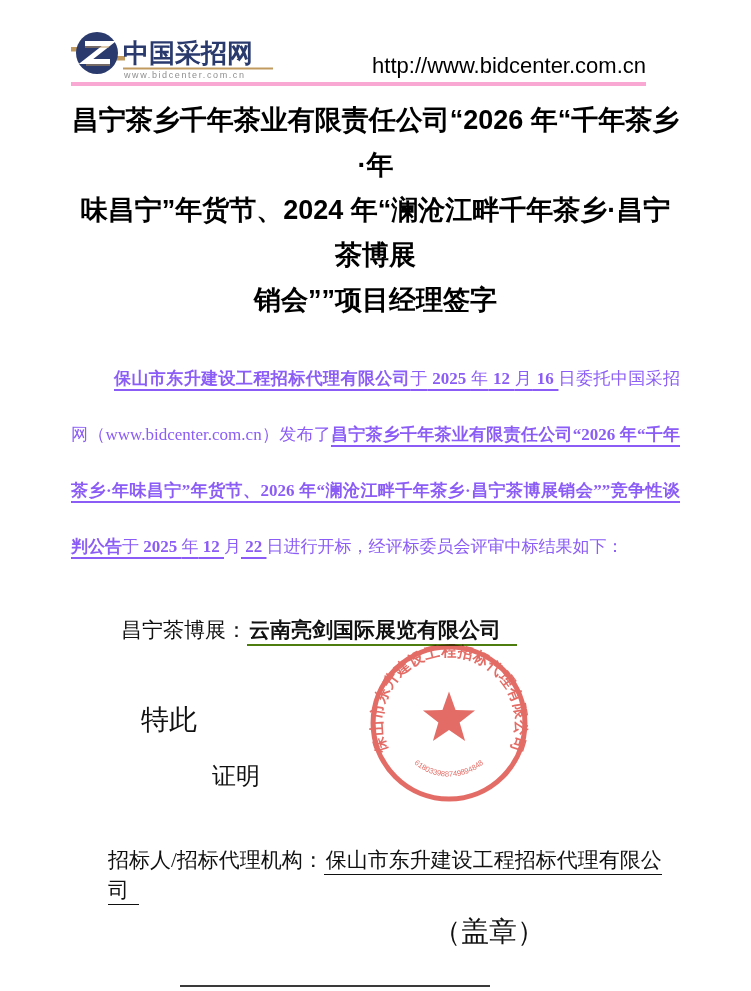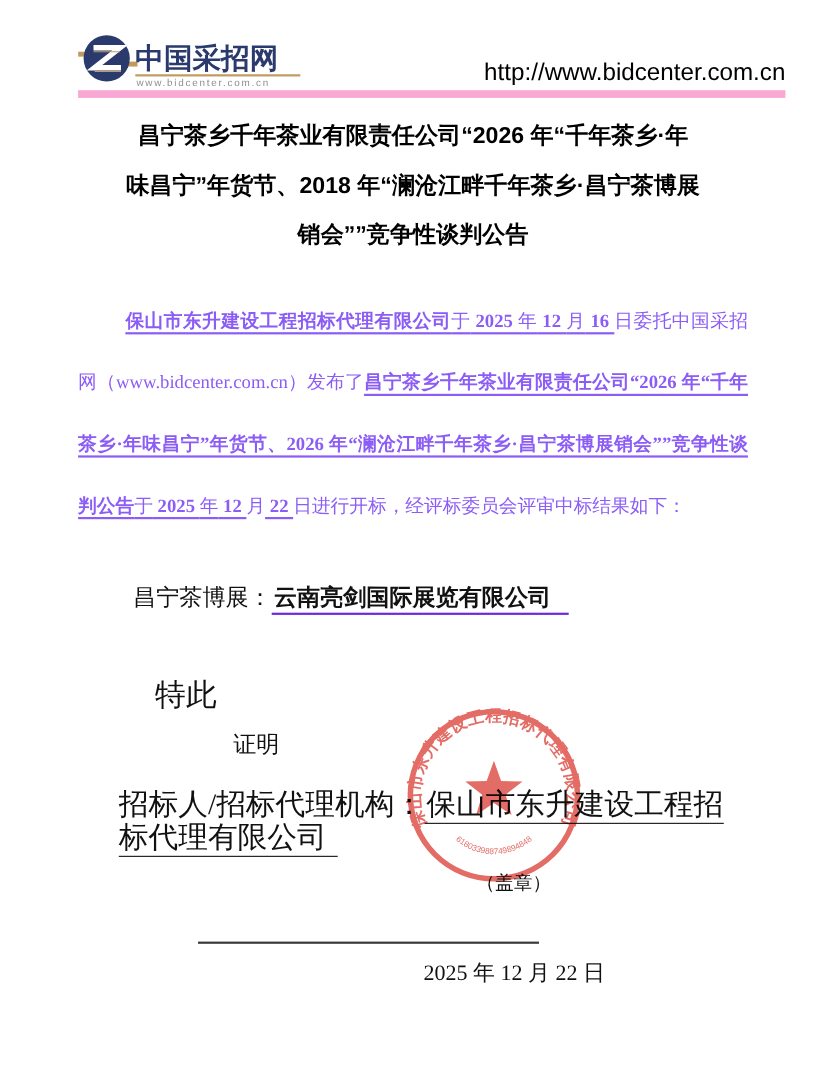--- a/index.html
+++ b/index.html
@@ -3,45 +3,45 @@
 <meta charset="utf-8">
 <style>
   html,body { margin:0; padding:0; background:#ffffff; }
   .page {
     position:relative; width:751px; height:991px; background:#fff;
     font-family:"Liberation Serif","DejaVu Serif",serif; color:#111;
     overflow:hidden;
   }
   
   .hdr {
-    margin:26px 37px 0 71px; display:flex; justify-content:space-between;
-    align-items:flex-end; border-bottom:7px solid #f9a8d4; padding-bottom:2px;
+    margin:26px 105px 0 71px; display:flex; justify-content:space-between;
+    align-items:flex-end; border-bottom:4px solid #f9a8d4; padding-bottom:2px;
   }
   .hdr-url { font-family:"Liberation Sans","DejaVu Sans",sans-serif; font-size:22px; color:#000; padding-bottom:1px; }
   
   .title {
     margin:12px 71px 0 71px; text-align:center; font-weight:bold;
-    font-size:21px; line-height:45px; color:#000;
+    font-size:27px; line-height:45px; color:#000;
     font-family:"Liberation Sans","DejaVu Sans",sans-serif;
   }
   
   .para {
     margin:28px 71px 0 71px; font-size:17px; line-height:56px;
     text-align:justify; text-indent:43px; color:#8b5cf6;
   }
   .seg-b { font-weight:bold; }
   .seg-u { text-decoration:underline; text-underline-offset:5px; text-decoration-thickness:1.5px; }
   
   .award { margin:40px 71px 0 121px; font-size:21px; line-height:30px; }
-  .award .val { font-weight:bold; border-bottom:2px solid #6d28d9; padding:0 16px 2px 2px; }
+  .award .val { font-weight:bold; border-bottom:2px solid #4d7c0f; padding:0 16px 2px 2px; }
   .teci { margin:60px 0 0 141px; font-size:28px; line-height:30px; }
-  .zhengming { margin:14px 0 0 212px; font-size:21px; line-height:30px; }
-  .agency { margin:24px 71px 0 108px; font-size:27px; line-height:30px;font-family:Liberation Serif, serif; }
+  .zhengming { margin:26px 0 0 212px; font-size:24px; line-height:30px; }
+  .agency { margin:54px 71px 0 108px; font-size:21px; line-height:30px;font-family:Liberation Serif, serif; }
   .agency .val { border-bottom:1.5px solid #111; padding:0 10px 2px 2px; }
-  .seal-note { margin:12px 0 0 433px; font-size:17px; line-height:30px; }
+  .seal-note { margin:12px 0 0 433px; font-size:28px; line-height:30px; }
   .sig { margin:14px 71px 0 172px; font-size:21px; line-height:30px; display:flex; align-items:flex-end; }
   .sig-line { display:inline-block; width:310px; border-bottom:2px solid #3a3a3a; height:24px; margin-left:8px; }
   .date { margin:12px 0 0 385px; font-size:20px; line-height:30px; }
   
   .stamp { position:absolute; left:368px; top:642px; opacity:0.84; mix-blend-mode:multiply; pointer-events:none; }
 </style>
 </head>
 <body>
 
 <div class="page">
@@ -57,22 +57,22 @@
       </g>
       <text x="52" y="36" font-size="26" font-weight="bold" fill="#2a3a6d" font-family="Liberation Sans, sans-serif">中国采招网</text>
       <rect x="52" y="41.5" width="150" height="2" fill="#c19a5f"></rect>
       <text x="53" y="52" font-size="9" fill="#8f8f8f" letter-spacing="1.6" font-family="Liberation Sans, sans-serif">www.bidcenter.com.cn</text>
     </svg>
     <div class="hdr-url">http://www.bidcenter.com.cn</div>
   </div>
 
   <div class="title">
     <div>昌宁茶乡千年茶业有限责任公司“2026 年“千年茶乡·年</div>
-    <div>味昌宁”年货节、2018 年“澜沧江畔千年茶乡·昌宁茶博展</div>
-    <div>销会””竞争性谈判公告</div>
+    <div>味昌宁”年货节、2024 年“澜沧江畔千年茶乡·昌宁茶博展</div>
+    <div>销会””项目经理签字</div>
   </div>
 
   <p class="para"><span class="seg-b seg-u">保山市东升建设工程招标代理有限公司</span><span class="seg-u">于</span><span class="seg-b seg-u"> 2025 </span><span class="seg-u">年</span><span class="seg-b seg-u"> 12 </span><span class="seg-u">月</span><span class="seg-b seg-u"> 16 </span><span>日委托中国采招网（www.bidcenter.com.cn）发布了</span><span class="seg-b seg-u">昌宁茶乡千年茶业有限责任公司“2026 年“千年茶乡·年味昌宁”年货节、2026 年“澜沧江畔千年茶乡·昌宁茶博展销会””竞争性谈判公告</span><span class="seg-u">于</span><span class="seg-b seg-u"> 2025 </span><span class="seg-u">年</span><span class="seg-b seg-u"> 12 </span><span>月</span><span class="seg-b seg-u"> 22 </span><span>日进行开标，经评标委员会评审中标结果如下：</span></p>
 
   <div class="award">
     <span>昌宁茶博展：</span><span class="val">云南亮剑国际展览有限公司</span>
   </div>
 
   <div class="teci">特此</div>
   <div class="zhengming">证明</div>

